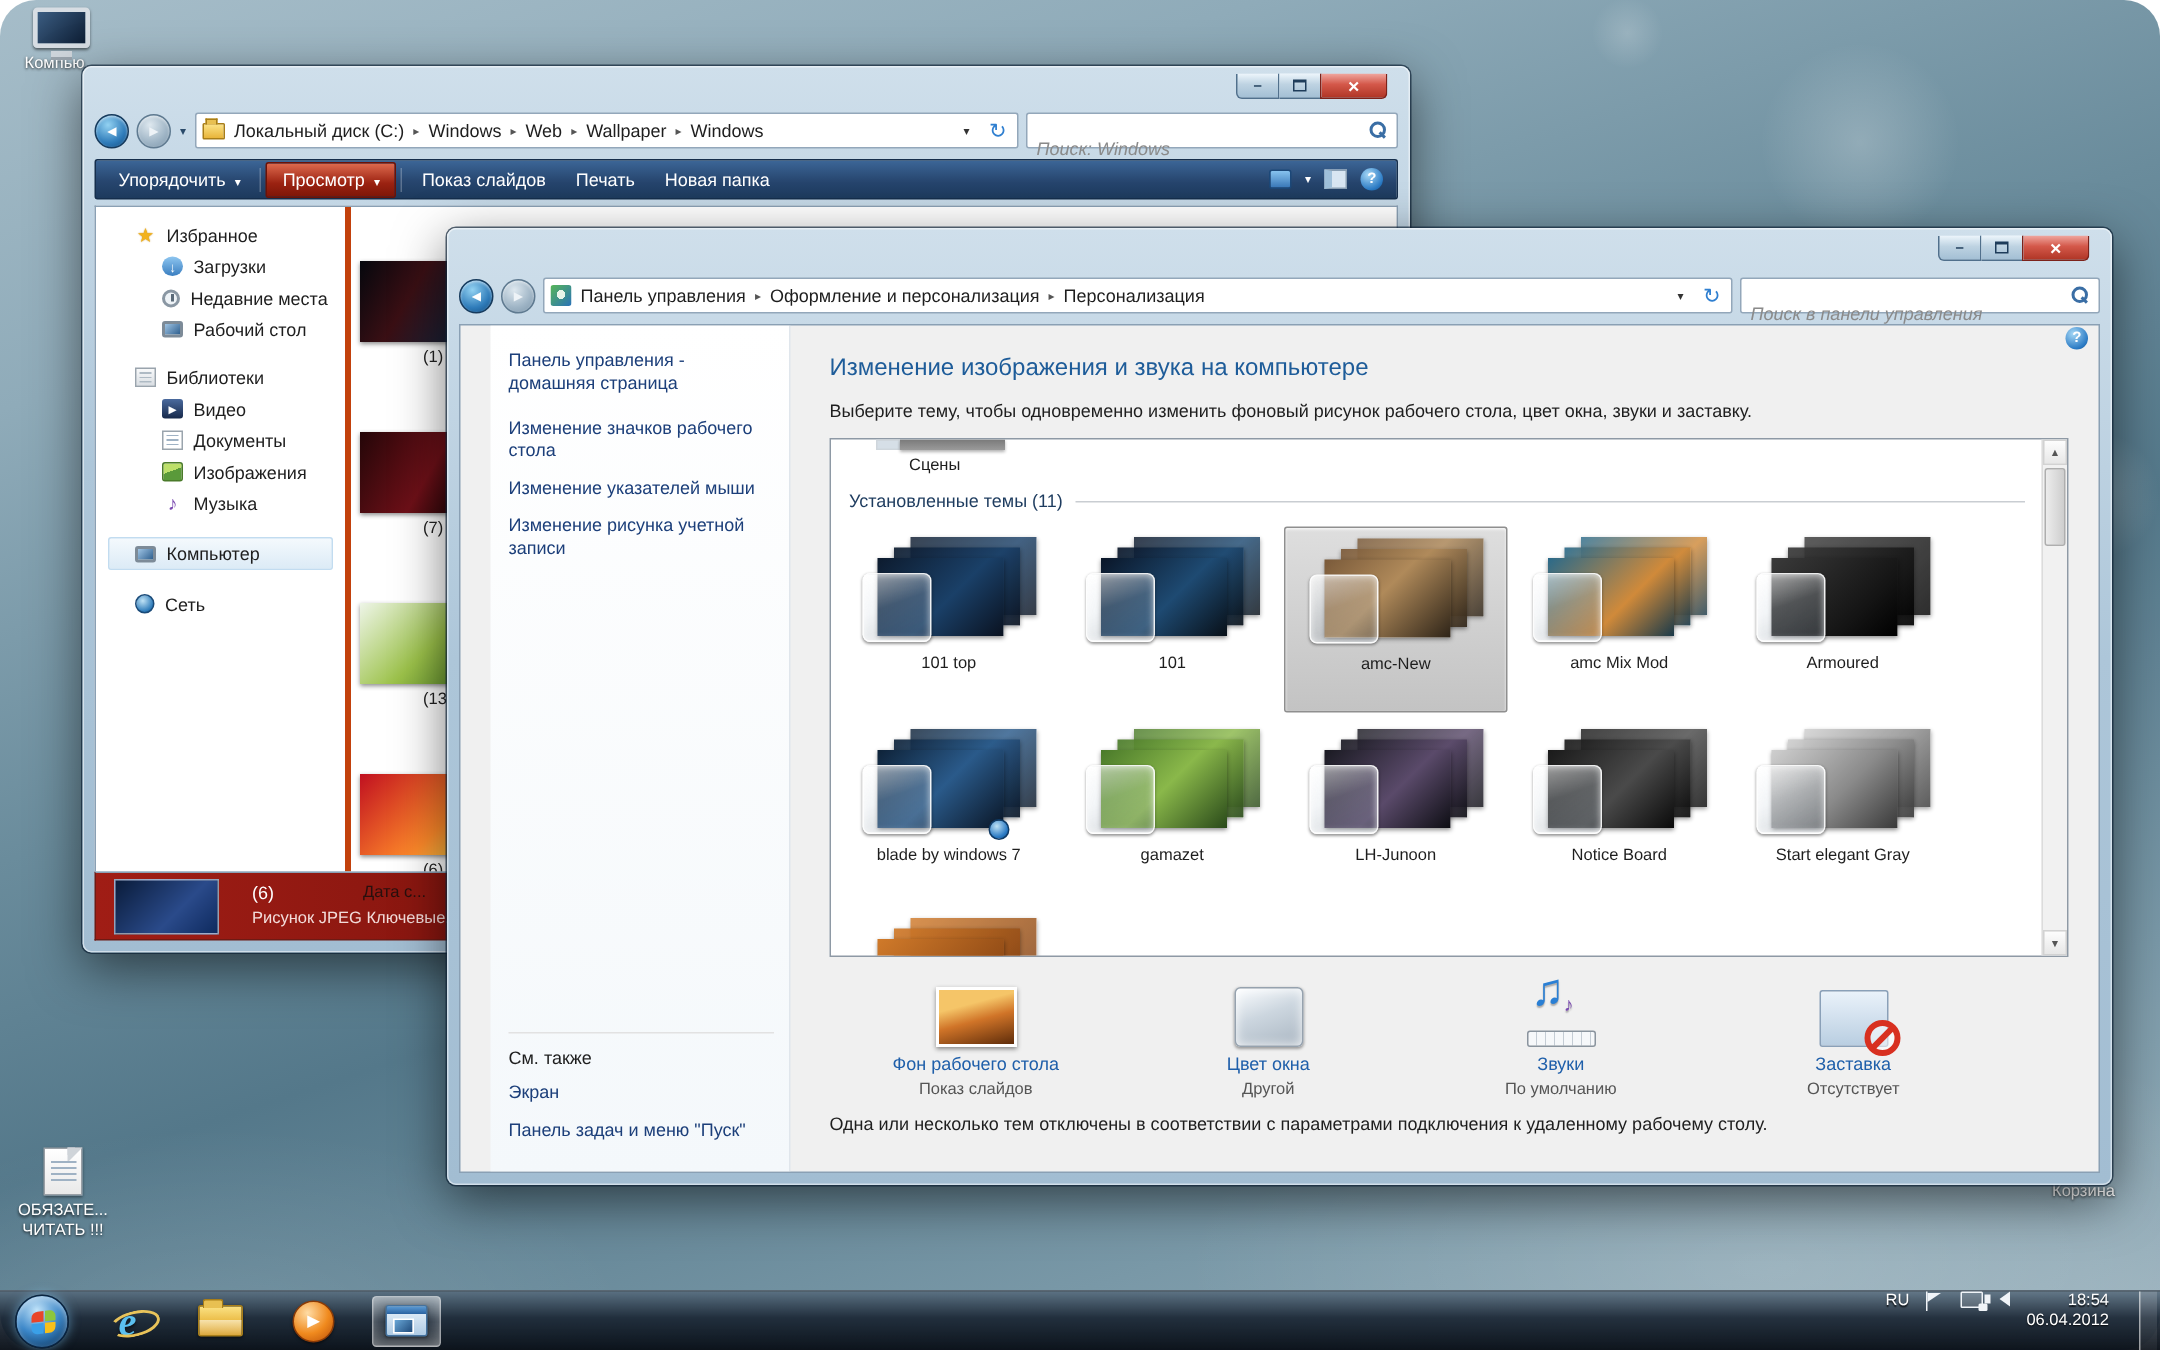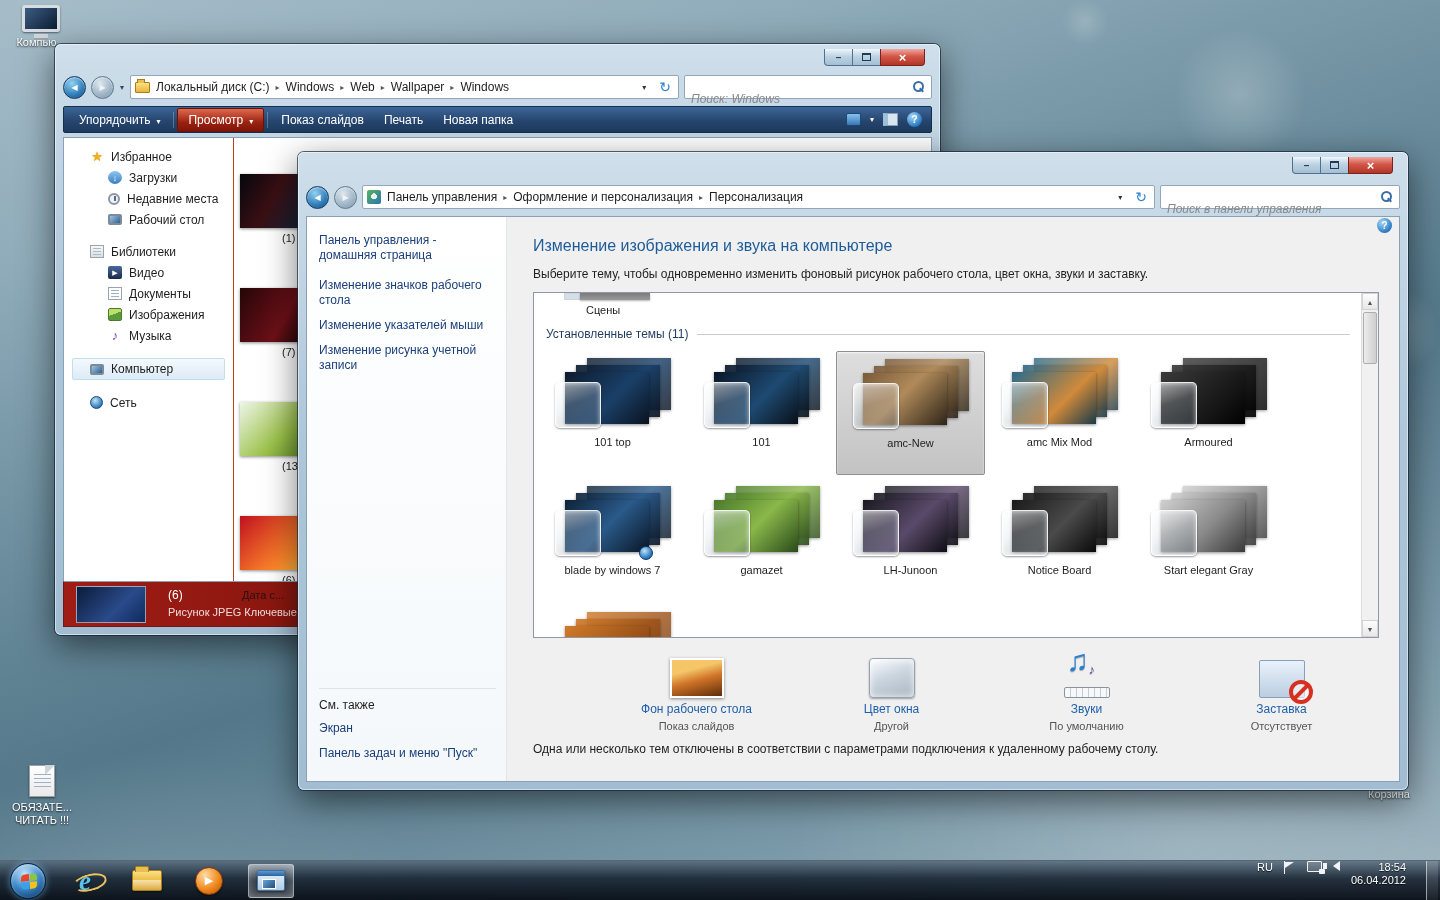--- a/index.html
+++ b/index.html
@@ -10,20 +10,21 @@
   .desktop { position:absolute; inset:0;
     background:
       radial-gradient(circle 95px at 1240px 95px, rgba(255,255,255,.22), rgba(255,255,255,0) 70%),
       radial-gradient(circle 58px at 1398px 330px, rgba(255,255,255,.20), rgba(255,255,255,0) 72%),
       radial-gradient(circle 34px at 1085px 22px, rgba(255,255,255,.18), rgba(255,255,255,0) 70%),
       radial-gradient(circle 22px at 1282px 215px, rgba(255,255,255,.22), rgba(255,255,255,0) 70%),
       radial-gradient(circle 16px at 1350px 470px, rgba(255,255,255,.20), rgba(255,255,255,0) 70%),
       radial-gradient(ellipse 560px 240px at 82% 94%, rgba(255,255,255,.16), rgba(255,255,255,0) 70%),
       radial-gradient(ellipse 400px 200px at 10% 99%, rgba(255,255,255,.10), rgba(255,255,255,0) 70%),
       linear-gradient(162deg, #a6bdc9 0%, #8fabb9 20%, #6a8c9c 42%, #54788a 58%, #7998a7 80%, #9db4bf 100%);
+    border-radius: 24px;
   }
   .dicon { position:absolute; width:78px; text-align:center; color:#fff; font-size:11px;
            text-shadow:0 1px 2px rgba(0,0,0,.85); z-index:1; line-height:13px; }
   .ic-comp { width:38px; height:27px; margin:0 auto 4px; border-radius:3px; position:relative;
              background:linear-gradient(135deg,#3b5d82,#0d1d33); border:3px solid #d7dde3; box-shadow:0 1px 2px rgba(0,0,0,.5); }
   .ic-comp::after { content:""; position:absolute; left:9px; bottom:-9px; width:14px; height:4px; background:#cfd6dc; box-shadow:0 2px 0 #9aa4ad; }
   .ic-page { width:26px; height:32px; margin:0 auto 4px; position:relative;
              background:linear-gradient(#ffffff,#e9e9e9); border:1px solid #9aa0a6; box-shadow:0 1px 2px rgba(0,0,0,.5); }
   .ic-page::before { content:""; position:absolute; right:-1px; top:-1px; border:5px solid; border-color:#cfd4d9 transparent transparent #cfd4d9; }
   .ic-page::after { content:""; position:absolute; left:4px; top:8px; width:17px; height:16px;
@@ -90,21 +91,21 @@
   .tsep { width:1px; height:16px; background:rgba(255,255,255,.25); margin:0 3px; }
   .tright { margin-left:auto; display:flex; align-items:center; gap:9px; padding-right:4px; }
   .ic-views { width:15px; height:13px; border-radius:2px; background:linear-gradient(#86c2ee,#3a78b8); border:1px solid #1c4878; }
   .ic-pane  { width:15px; height:13px; background:#d8e6f2; border:1px solid #8aa0b4; border-left:5px solid #9fc0da; }
   .ic-help  { width:15px; height:15px; border-radius:50%; color:#fff; font-size:10px; font-weight:bold; text-align:center; line-height:15px;
               background:radial-gradient(circle at 35% 30%, #a6d8f6, #2a7ac4 70%, #134d86); }
   .g-q::before { content:"?"; }
 
   .ex-body { position:absolute; top:93px; left:8px; right:8px; bottom:54px; background:#fff;
              border:1px solid #8aa0b4; border-bottom:none; display:flex; overflow:hidden; }
-  .navpane { width:170px; flex:none; padding:8px 0; font-size:12px; color:#1e1e1e; border-right:1px solid #c2410c; }
+  .navpane { width:170px; flex:none; padding:8px 0; font-size:12px; color:#1e1e1e; border-right:4px solid #c2410c; }
   .nitem { display:flex; align-items:center; gap:7px; height:21px; padding-left:26px; white-space:nowrap; }
   .nitem.child { padding-left:44px; }
   .nitem.sel { background:linear-gradient(#f4f9fd,#dcebf6); border:1px solid #c2dcf0; border-radius:2px; margin:1px 8px; padding-left:17px; height:22px; }
   .ngap { height:11px; }
   .nico { width:14px; height:13px; flex:none; position:relative; display:inline-flex; align-items:center; justify-content:center; }
   .g-star::before { content:"★"; color:#f2b21e; font-size:13px; line-height:13px; text-shadow:0 0 1px #b57c00; }
   .nico.dl { background:linear-gradient(#8ec6f0,#3a7ec0); border-radius:50%; color:#fff; font-size:9px; font-weight:bold; }
   .g-darr::before { content:"↓"; }
   .nico.recent { border:2px solid #8a97a3; border-radius:50%; width:12px; height:12px; background:#eef3f7; }
   .nico.recent::after { content:""; position:absolute; left:4px; top:1px; width:2px; height:5px; background:#5a6a78; }
@@ -127,21 +128,21 @@
   .dprev { position:absolute; left:12px; top:4px; width:70px; height:37px; border:1px solid rgba(255,255,255,.55); }
   .dname { position:absolute; left:104px; top:6px; color:#fff; font-size:12px; }
   .dmeta { position:absolute; left:104px; top:24px; color:#f3dcda; font-size:11px; }
   .ddate { position:absolute; left:178px; top:7px; color:#28100e; font-size:11px; }
 
   
   #win-pers { left:298px; top:152px; width:1110px; height:638px; z-index:10; }
   #win-pers .addr-row { top:30px; }
   .help-float { position:absolute; top:66px; right:16px; z-index:3; }
   .pers-body { position:absolute; top:64px; left:8px; right:8px; bottom:8px; background:#f0f0f0;
-               border:1px solid #8aa0b4; display:flex; overflow:hidden; }
+               border:1px solid #8aa0b4; display:flex; overflow:hidden;padding-left:20px; }
   .sidebar { width:200px; flex:none; background:linear-gradient(180deg,#ffffff,#f4f8fb); border-right:1px solid #e0e6ec;
              padding:16px 10px 10px 12px; font-size:12px; display:flex; flex-direction:column; }
   .shome  { color:#1c3f7a; margin-bottom:15px; line-height:15px; }
   .slink  { color:#1c3f7a; margin-bottom:10px; line-height:15px; }
   .spacer { flex:1; }
   .ssec { border-top:1px solid #e2e2e2; padding-top:9px; }
   .ssec-title { color:#1e1e1e; margin-bottom:9px; }
   .main { flex:1; padding:20px 20px 0 26px; position:relative; font-size:12px; color:#1e1e1e; }
   .ptitle { font-size:16px; color:#1e5c99; line-height:18px; margin-bottom:12px; font-weight:normal; }
   .psub { line-height:15px; margin-bottom:10px; }
@@ -168,21 +169,21 @@
                background:radial-gradient(circle at 38% 32%, #bfe2f5, #2a7ac4 65%, #11497c); border:1px solid #0e3a66; }
   .tname { margin-top:6px; font-size:11px; color:#1e1e1e; white-space:nowrap; }
   .gscroll { position:absolute; top:0; right:0; bottom:0; width:17px; background:#f1f1f1; border-left:1px solid #dcdcdc; }
   .garr { position:absolute; left:0; right:0; height:17px; font-size:7px; color:#555; text-align:center; line-height:17px;
           background:linear-gradient(#fdfdfd,#e7e7e7); border:1px solid #d2d2d2; }
   .garr.up { top:0; } .garr.down { bottom:0; }
   .g-up::before { content:"▲"; } .g-down2::before { content:"▼"; }
   .gthumb { position:absolute; top:19px; left:1px; right:1px; height:52px; border-radius:2px;
             background:linear-gradient(90deg,#ececec,#cecece); border:1px solid #aeaeae; }
 
-  .actions { display:flex; margin-top:12px;justify-content:flex-end; }
+  .actions { display:flex; margin-top:12px; }
   .action { width:195px; display:flex; flex-direction:column; align-items:center; gap:4px; }
   .aicon { height:48px; display:flex; align-items:flex-end; justify-content:center; position:relative; }
   .ai-bg { width:54px; height:40px; border:2px solid #fff; box-shadow:0 1px 3px rgba(0,0,0,.45);
            background:linear-gradient(165deg,#f5c568 0 30%,#d07428 55%,#5e2c0a); position:relative; }
   .ai-bg::before { content:""; position:absolute; left:-7px; top:-6px; width:54px; height:40px; border:2px solid #fff;
            background:linear-gradient(165deg,#93b8d8,#27466f); z-index:-1; box-shadow:0 1px 3px rgba(0,0,0,.35); }
   .ai-color { width:46px; height:40px; border-radius:4px; border:1px solid #96a2ae;
            background:linear-gradient(160deg,#fbfdff,#ccd6df 45%,#aab6c2);
            box-shadow:inset 0 0 7px rgba(255,255,255,.9), 0 1px 2px rgba(0,0,0,.35); }
   .ai-sound { width:56px; height:46px; position:relative; }

